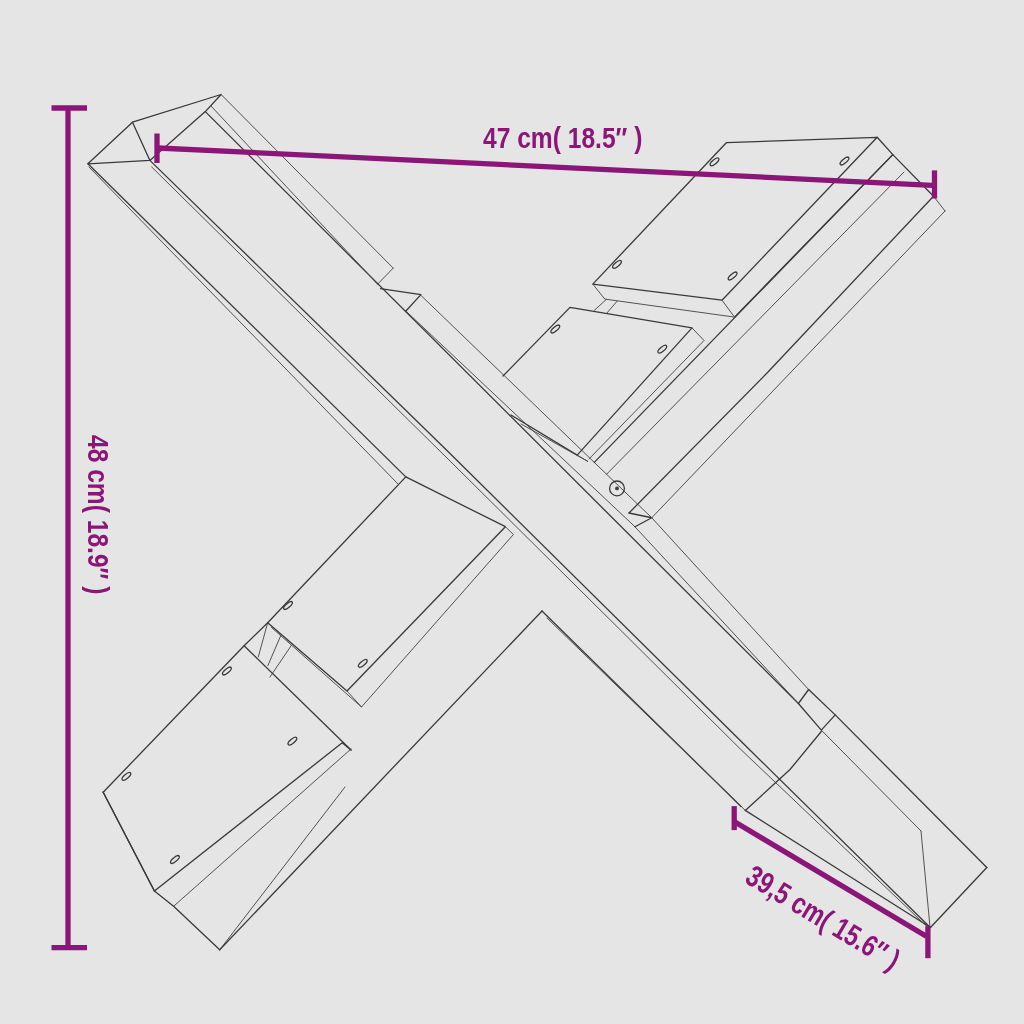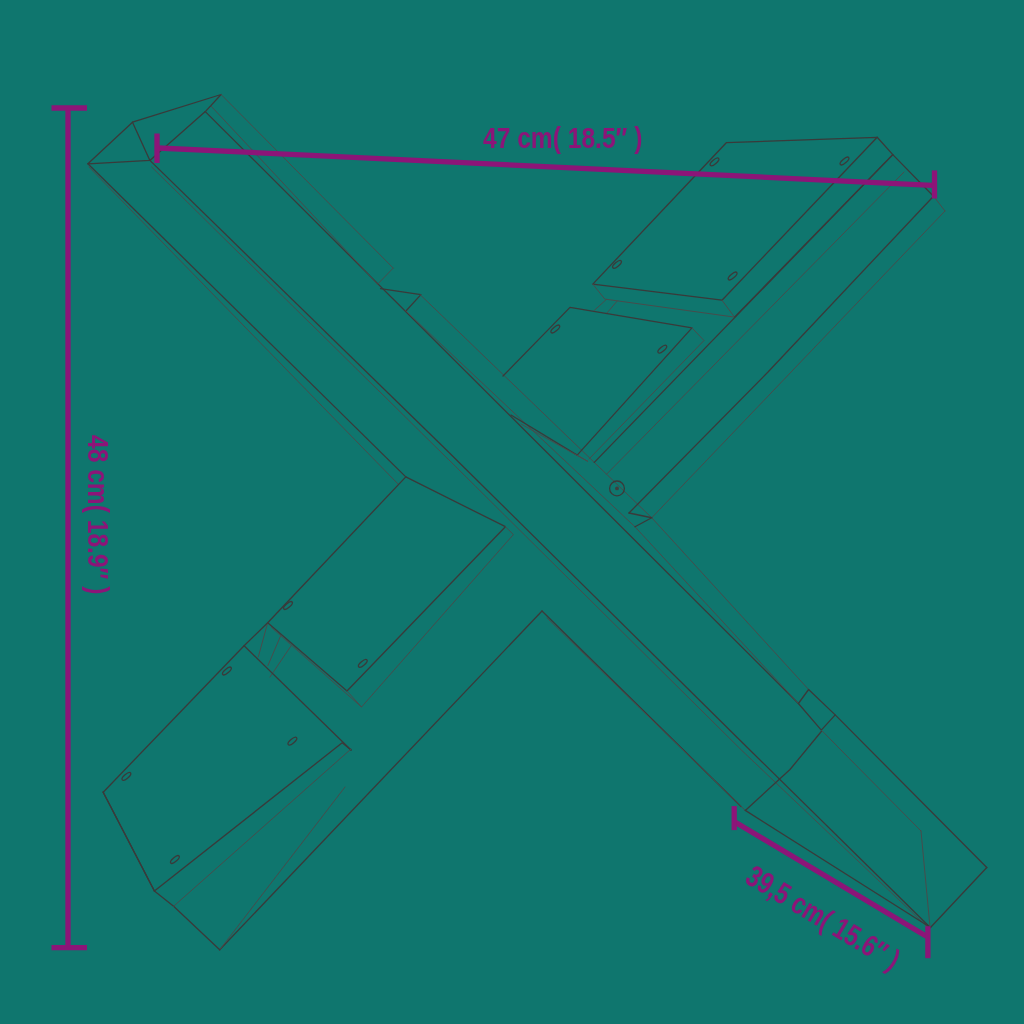--- a/index.html
+++ b/index.html
@@ -1,16 +1,16 @@
 <!DOCTYPE html>
 <html><head>
 <meta charset="utf-8">
 <style>
 html,body{margin:0;padding:0;background:#ffffff;}
-#page{width:1024px;height:1024px;position:relative;background:#0f766e;overflow:hidden;text-align:right;}
+#page{width:1024px;height:1024px;position:relative;background:#e5e5e5;overflow:hidden;text-align:right;}
 svg{position:absolute;top:0;left:0;}
 .k{stroke:#3a3a3a;stroke-width:1.3;fill:none;stroke-linecap:round;stroke-linejoin:round;}
 .lt{stroke:#4a4a4a;stroke-width:0.95;}
 .p{stroke:#8C1578;fill:none;}
 .t{font-family:"Liberation Sans",sans-serif;font-weight:bold;fill:#8C1578;font-size:30px;}
 </style>
 </head>
 <body>
 <div id="page">
 <svg width="1024" height="1024" viewBox="0 0 1024 1024">

